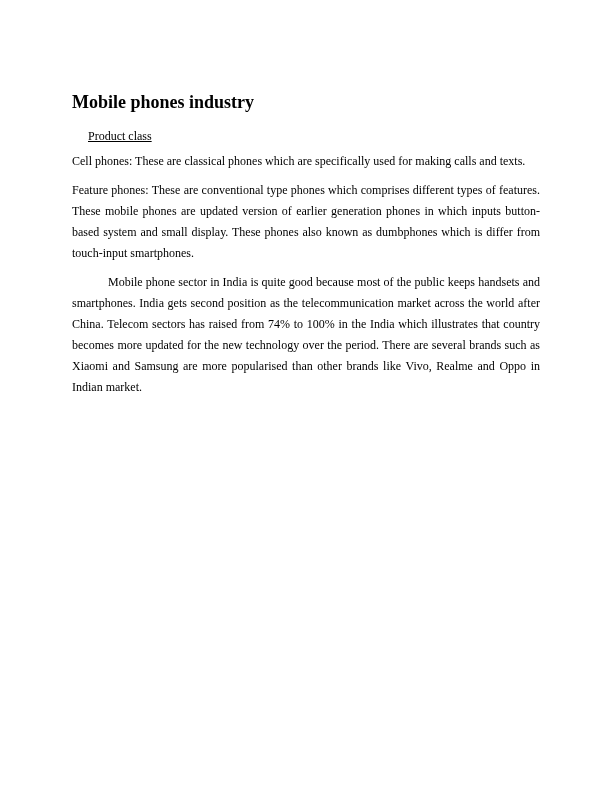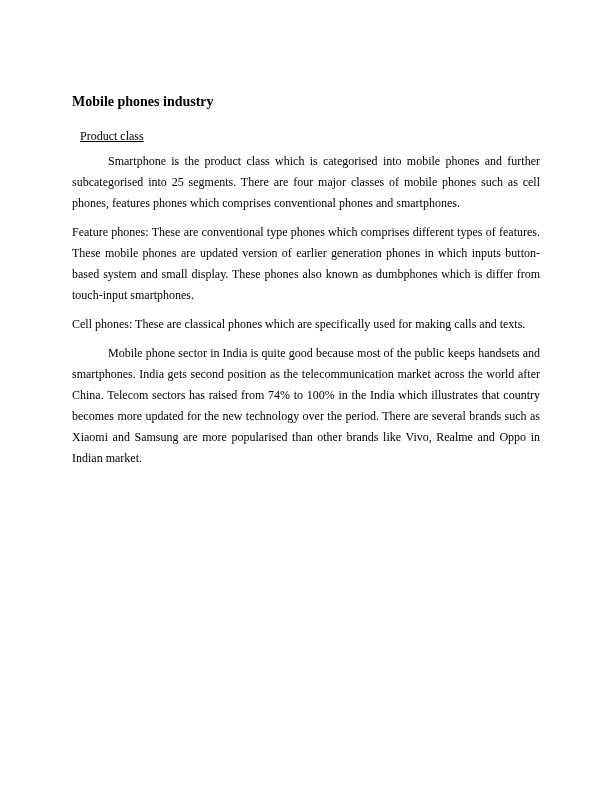--- a/index.html
+++ b/index.html
@@ -13,46 +13,45 @@
     height: 792px;
     box-sizing: border-box;
     background: #ffffff;
     color: #000000;
     padding: 94px 72px 0 72px;
     font-family: "Liberation Serif", "DejaVu Serif", serif;
     font-size: 12px;
     overflow: hidden;
   }
   .doc-title {
-    font-size: 14px;
+    font-size: 18px;
     font-weight: bold;
     line-height: 16px;
     margin: 0 0 16px 0;
   }
   .section-heading {
     font-size: 12px;
     font-weight: normal;
     text-decoration: underline;
     line-height: 21px;
-    margin: 0 0 4px 8px;
+    margin: 0 0 4px 16px;
   }
   .para {
     line-height: 21px;
     text-align: justify;
     margin: 0 0 8px 0;
   }
   .para.indent {
     text-indent: 36px;
   }
 </style>
 </head>
 <body>
 
 <div class="page">
   <h1 class="doc-title">Mobile phones industry</h1>
   <div id="sections">
       <h2 class="section-heading">Product class</h2>
-      <p class="para indent">Smartphone is the product class which is categorised into mobile phones and further subcategorised into 25 segments.  There are four major classes of mobile phones such as cell phones, features phones which comprises conventional phones and smartphones.</p>
+      <p class="para">Cell phones: These are classical phones which are specifically used for making calls and texts.</p>
       <p class="para">Feature phones: These are conventional type phones which comprises different types of features. These mobile phones are updated version of earlier generation phones in which inputs button-based system and small display. These phones also known as dumbphones which is differ from touch-input smartphones.</p>
-      <p class="para">Cell phones: These are classical phones which are specifically used for making calls and texts.</p>
       <p class="para indent">Mobile phone sector in India is quite good because most of the public keeps handsets and smartphones.  India gets second position as the telecommunication market across the world after China. Telecom sectors has raised from 74% to 100% in the India which illustrates that country becomes more updated for the new technology over the period. There are several brands such as Xiaomi and Samsung are more popularised than other brands like Vivo, Realme and Oppo in Indian market.</p>
     </div>
 </div>
 
 </body></html>

